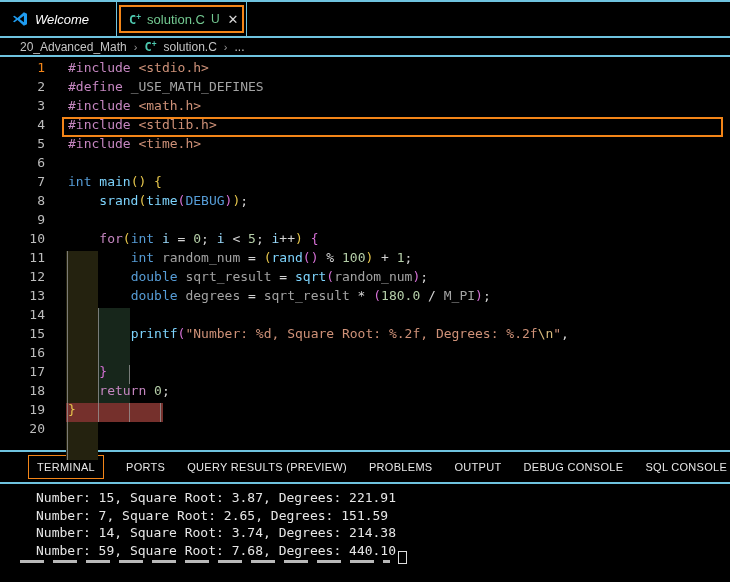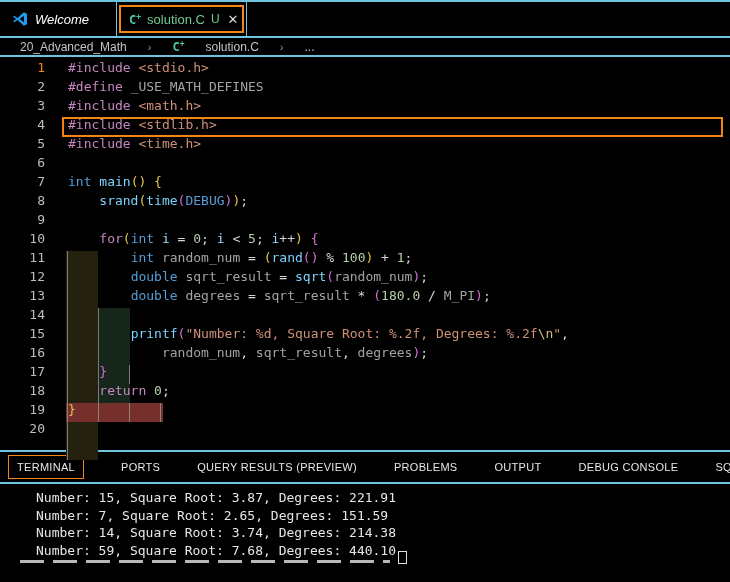--- a/index.html
+++ b/index.html
@@ -19,21 +19,21 @@
     border:2px solid #F38518; height:100%; display:flex; align-items:center;
     gap:6px; padding:0 8px;
   }
   .tab-active .fname { color:#73C991; font-size:13px; }
   .tab-active .badge { color:#73C991; font-size:12px; }
   .tab-active .close { color:#d8d8d8; font-size:13px; margin-left:2px; cursor:pointer; }
   .cicon { color:#4EC9B0; font-weight:bold; font-size:12px; font-family:"DejaVu Sans Mono", monospace; white-space:nowrap; }
   .cicon sup { font-size:8px; }
   
   .breadcrumb {
-    height:19px; display:flex; align-items:center; gap:21px; padding-left:20px;
+    height:19px; display:flex; align-items:center; gap:7px; padding-left:20px;
     border-bottom:2px solid #6FC3DF; color:#c5c5c5; font-size:12px; background:#000;
   }
   .breadcrumb .sep { color:#9a9a9a; font-size:11px; }
   
   .editor { position:relative; height:393px; background:#000; padding-top:1px;
             font-family:"DejaVu Sans Mono","Liberation Mono",monospace; font-size:13px; }
   .deco { position:absolute; }
   .deco-olive { left:66px; top:194px; width:32px; height:209px; background:#24220f; }
   .deco-teal  { left:98px; top:251px; width:32px; height:114px; background:#17261b; }
   .deco-red   { left:66px; top:346px; width:97px; height:19px; background:#75302c; }
@@ -46,21 +46,21 @@
   .line { display:flex; height:19px; line-height:19px; white-space:pre; }
   .gut { width:62px; text-align:right; padding-right:17px; color:#bdbdbd; flex:0 0 62px; }
   .gut.active { color:#F38518; }
   .code { margin-left:6px; }
   .kw{color:#C586C0} .type{color:#569CD6} .fn{color:#7dd3fc} .var{color:#9CDCFE}
   .varw{color:#a3a3a3} .str{color:#CE9178} .esc{color:#D7BA7D} .num{color:#B5CEA8}
   .pl{color:#D4D4D4} .b1{color:#E6C64C} .b2{color:#D670D6}
   
   .panel { border-top:2px solid #6FC3DF; background:#000; }
   .panel-tabs {
-    height:32px; display:flex; align-items:center; gap:37px; padding-left:8px;
+    height:32px; display:flex; align-items:center; gap:22px; padding-left:28px;
     border-bottom:2px solid #6FC3DF; color:#e7e7e7; font-size:11px; letter-spacing:.3px;
   }
   .ptab { cursor:pointer; white-space:nowrap; }
   .ptab.active { border:1px solid #F38518; padding:5px 8px; }
   .term {
     position:relative; height:96px; overflow:hidden; padding:5px 0 0 36px;
     font-family:"DejaVu Sans Mono","Liberation Mono",monospace; font-size:13px;
     color:#e6e6e6;
   }
   .tline { height:17.5px; line-height:17.5px; white-space:pre; }
@@ -125,21 +125,21 @@
         <div class="line"><span class="gut">6</span><span class="code"></span></div>
         <div class="line"><span class="gut">7</span><span class="code"><span class="type">int</span><span class="pl"> </span><span class="fn">main</span><span class="b1">(</span><span class="b1">)</span><span class="pl"> </span><span class="b1">{</span></span></div>
         <div class="line"><span class="gut">8</span><span class="code"><span class="pl">    </span><span class="fn">srand</span><span class="b1">(</span><span class="fn">time</span><span class="b2">(</span><span class="type">DEBUG</span><span class="b2">)</span><span class="b1">)</span><span class="pl">;</span></span></div>
         <div class="line"><span class="gut">9</span><span class="code"></span></div>
         <div class="line"><span class="gut">10</span><span class="code"><span class="pl">    </span><span class="kw">for</span><span class="b1">(</span><span class="type">int</span><span class="pl"> </span><span class="var">i</span><span class="pl"> = </span><span class="num">0</span><span class="pl">; </span><span class="var">i</span><span class="pl"> &lt; </span><span class="num">5</span><span class="pl">; </span><span class="var">i</span><span class="pl">++</span><span class="b1">)</span><span class="pl"> </span><span class="b2">{</span></span></div>
         <div class="line"><span class="gut">11</span><span class="code"><span class="pl">        </span><span class="type">int</span><span class="pl"> </span><span class="varw">random_num</span><span class="pl"> = </span><span class="b1">(</span><span class="fn">rand</span><span class="b2">(</span><span class="b2">)</span><span class="pl"> % </span><span class="num">100</span><span class="b1">)</span><span class="pl"> + </span><span class="num">1</span><span class="pl">;</span></span></div>
         <div class="line"><span class="gut">12</span><span class="code"><span class="pl">        </span><span class="type">double</span><span class="pl"> </span><span class="varw">sqrt_result</span><span class="pl"> = </span><span class="fn">sqrt</span><span class="b2">(</span><span class="varw">random_num</span><span class="b2">)</span><span class="pl">;</span></span></div>
         <div class="line"><span class="gut">13</span><span class="code"><span class="pl">        </span><span class="type">double</span><span class="pl"> </span><span class="varw">degrees</span><span class="pl"> = </span><span class="varw">sqrt_result</span><span class="pl"> * </span><span class="b2">(</span><span class="num">180.0</span><span class="pl"> / </span><span class="varw">M_PI</span><span class="b2">)</span><span class="pl">;</span></span></div>
         <div class="line"><span class="gut">14</span><span class="code"></span></div>
         <div class="line"><span class="gut">15</span><span class="code"><span class="pl">        </span><span class="fn">printf</span><span class="b2">(</span><span class="str">"Number: %d, Square Root: %.2f, Degrees: %.2f</span><span class="esc">\n</span><span class="str">"</span><span class="pl">,</span></span></div>
-        <div class="line"><span class="gut">16</span><span class="code"><span class="pl">            </span><span class="varw">random_num</span><span class="pl">, </span><span class="varw">sqrt_result</span><span class="pl">, </span><span class="varw">degrees</span><span class="b2">)</span><span class="pl">;</span></span></div>
+        <div class="line"><span class="gut">16</span></div>
         <div class="line"><span class="gut">17</span><span class="code"><span class="pl">    </span><span class="b2">}</span></span></div>
         <div class="line"><span class="gut">18</span><span class="code"><span class="pl">    </span><span class="kw">return</span><span class="pl"> </span><span class="num">0</span><span class="pl">;</span></span></div>
         <div class="line"><span class="gut">19</span><span class="code"><span class="b1">}</span></span></div>
         <div class="line"><span class="gut">20</span><span class="code"></span></div>
       </div>
   </div>
 
   <div class="panel">
     <div class="panel-tabs" id="panel-tabs">
         <span class="ptab active">TERMINAL</span>

